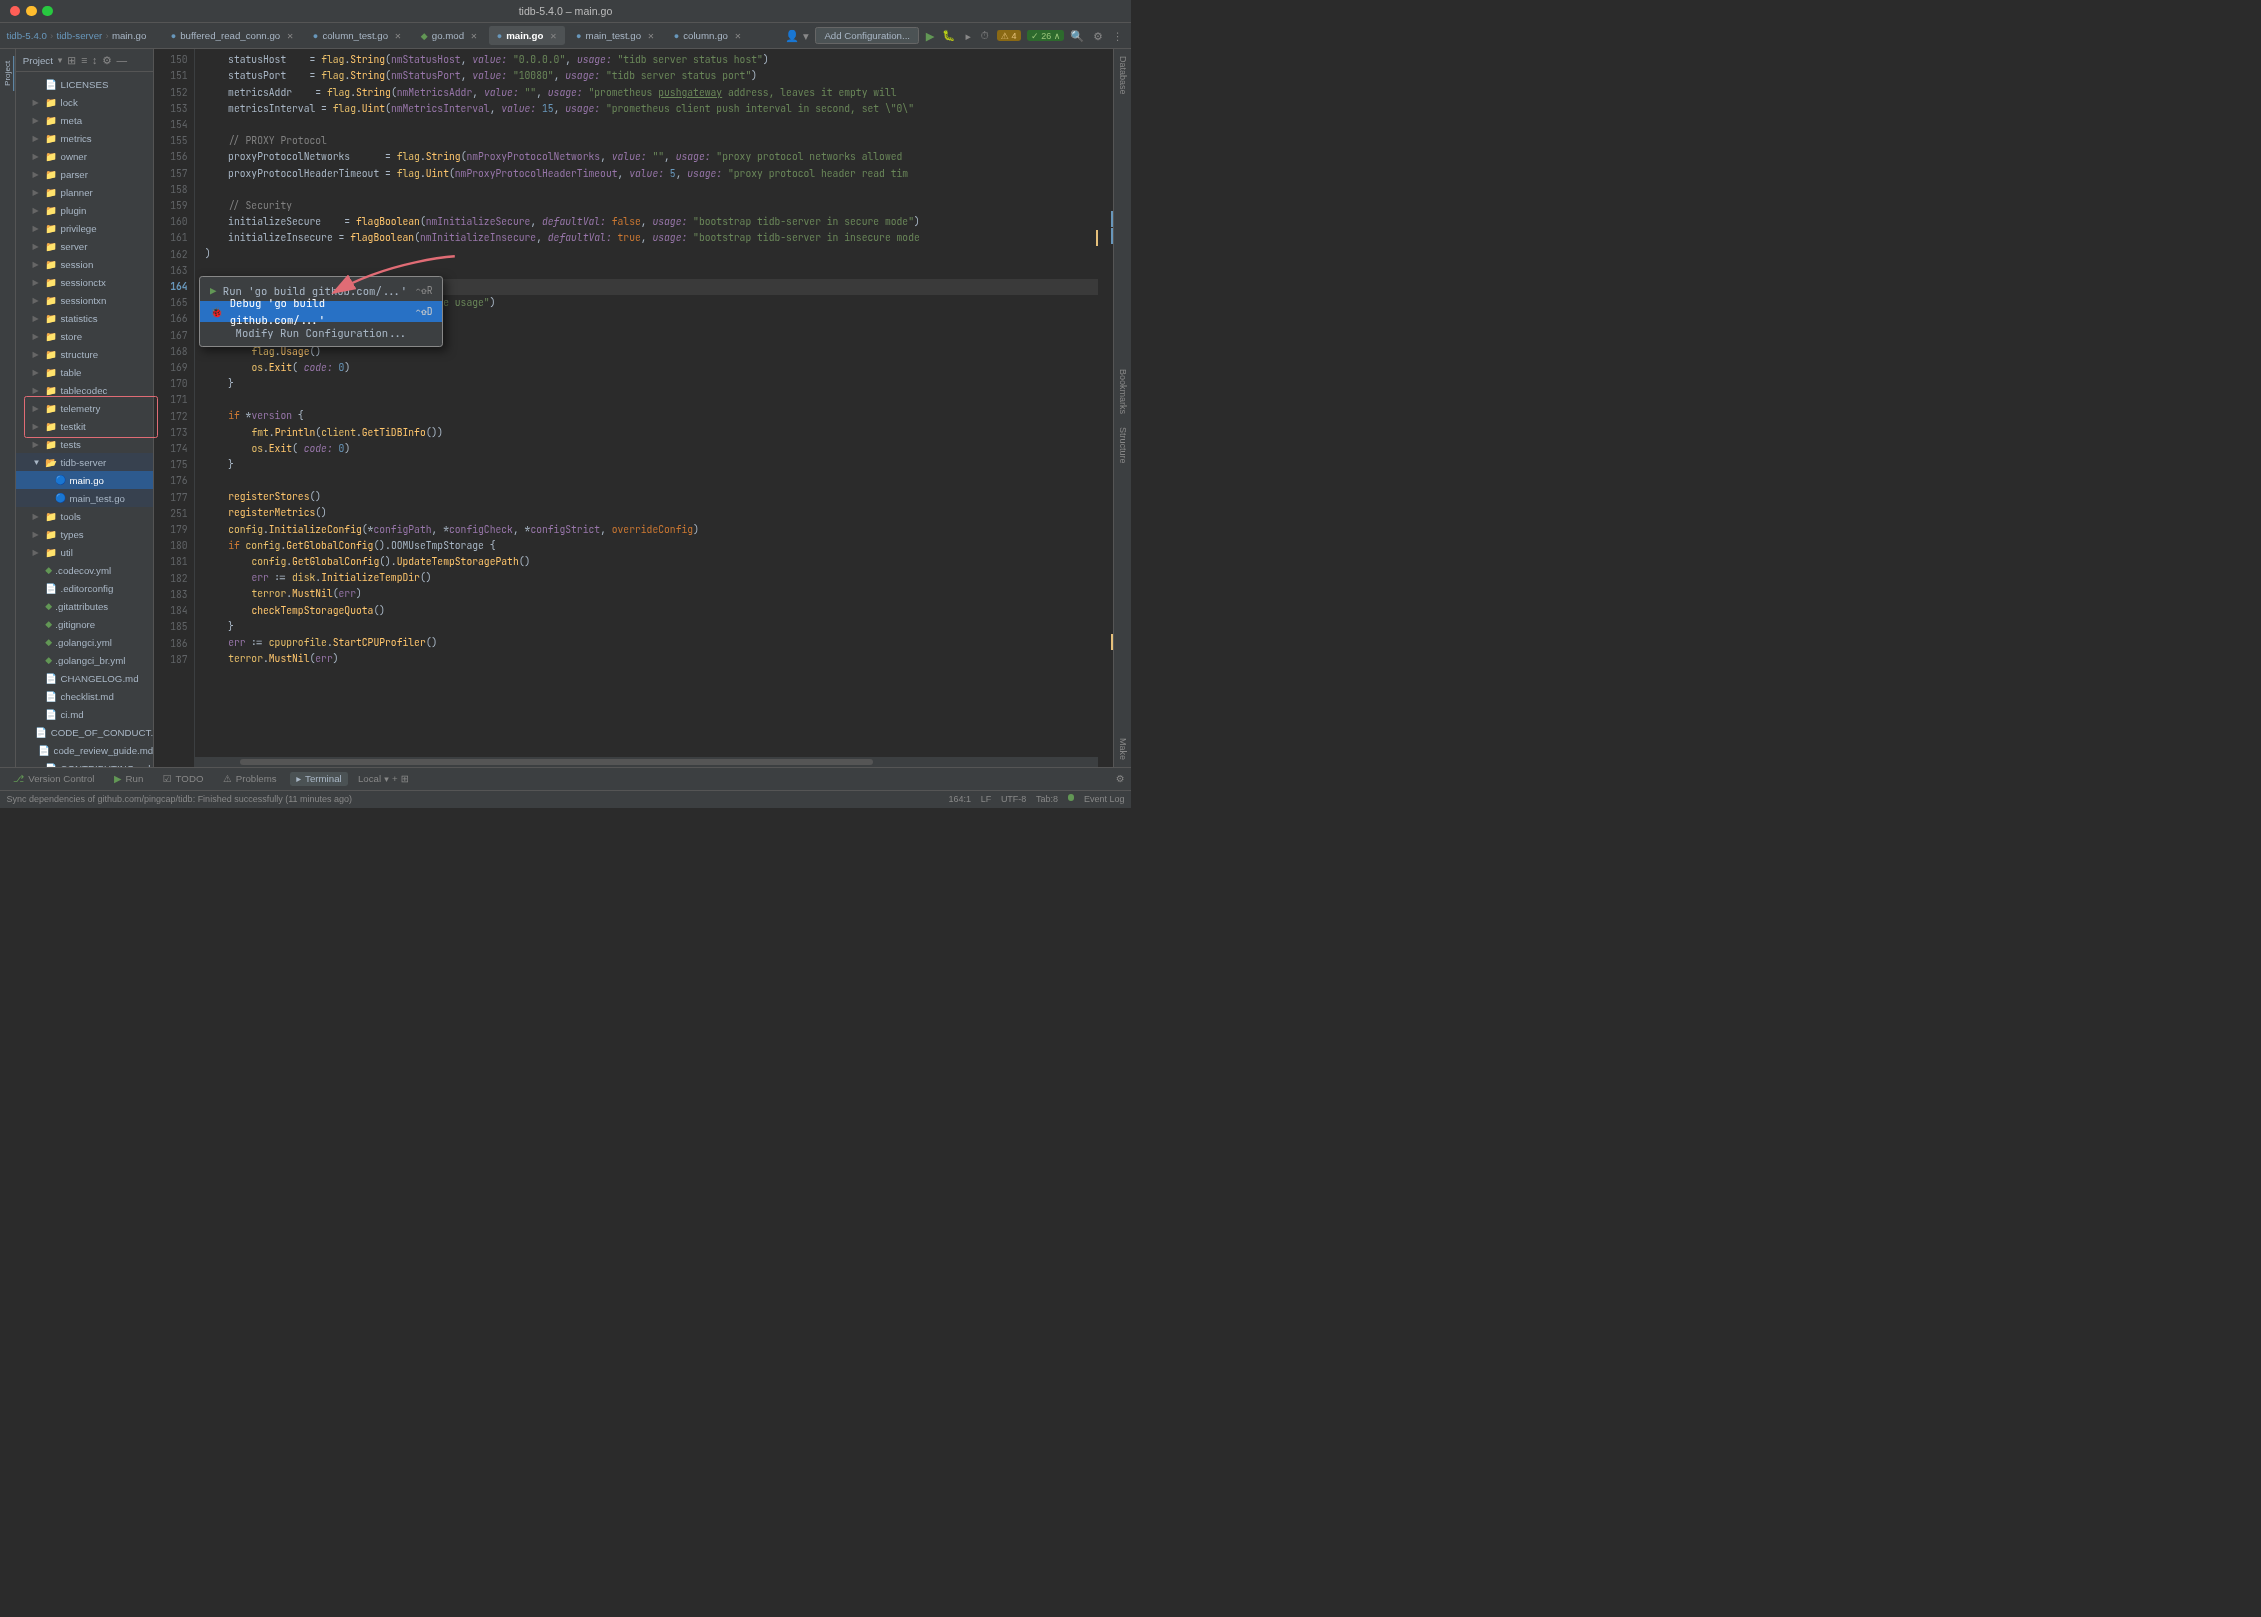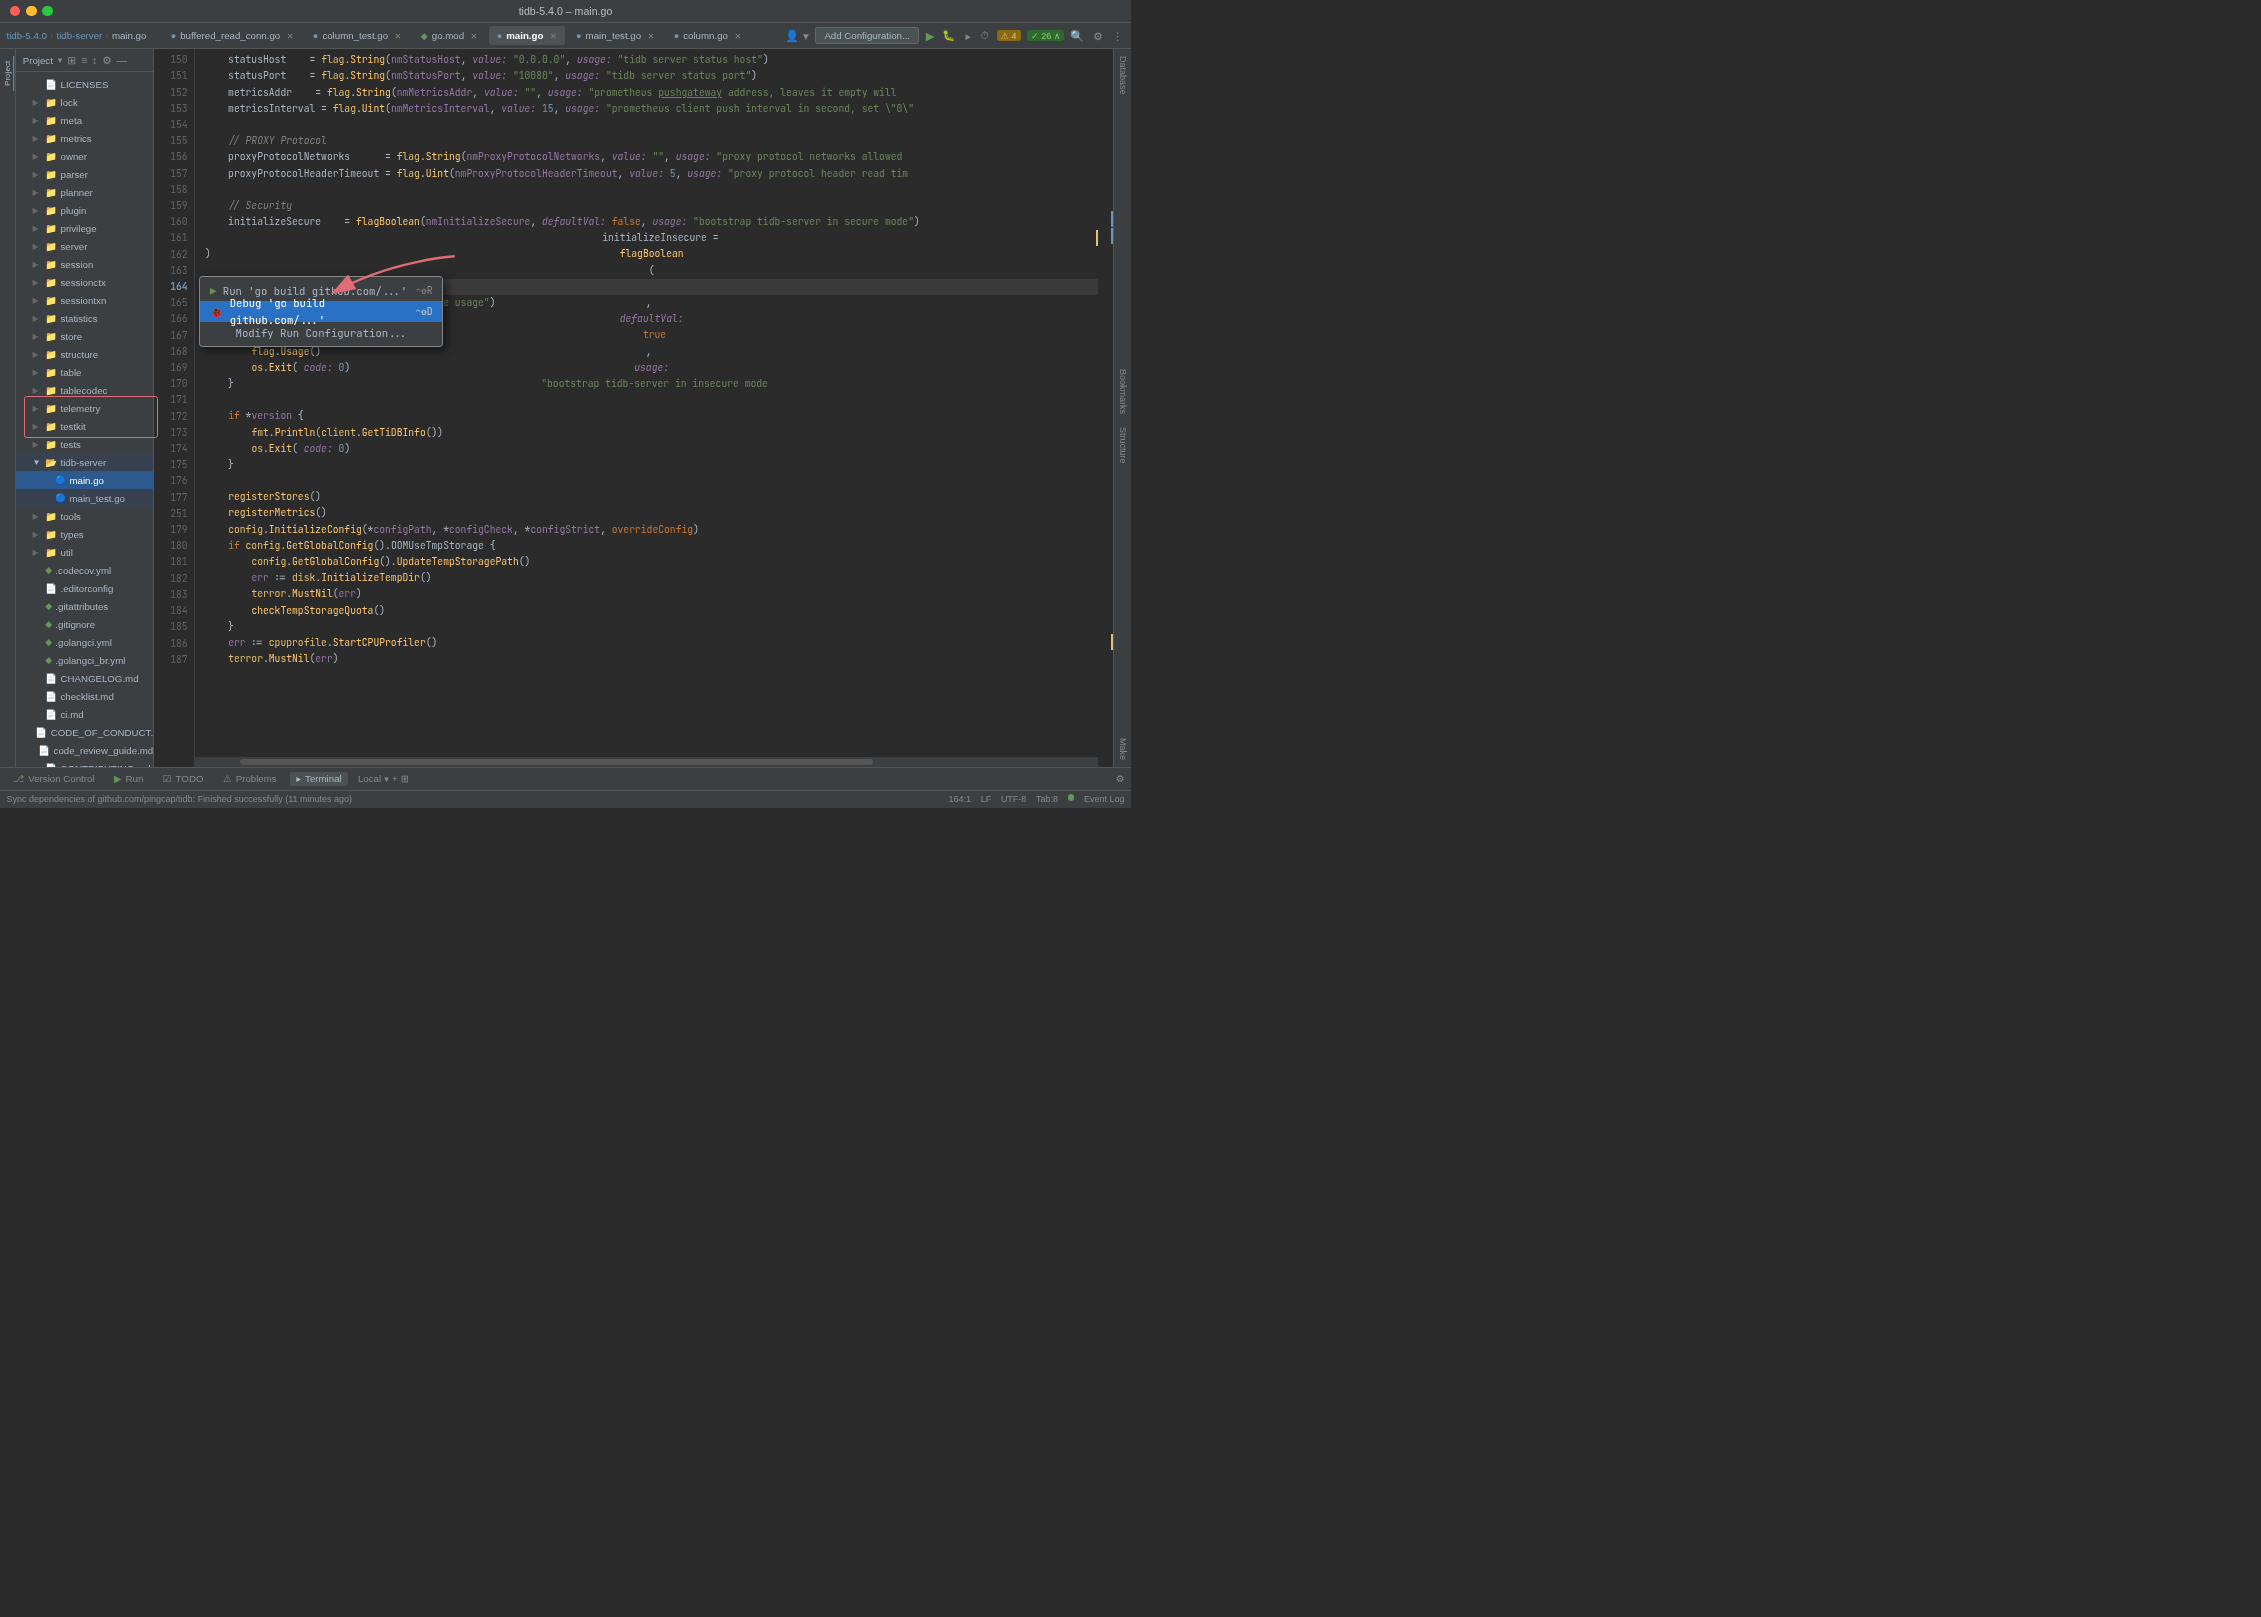--- a/index.html
+++ b/index.html
@@ -193,21 +193,21 @@
       align-items: center;
       position: relative;
     }
     .code-line.highlighted { background: #3a3a3a; }
 
     
     .kw { color: #cc7832; }
     .fn { color: #ffc66d; }
     .str { color: #6a8759; }
     .num { color: #6897bb; }
-    .cmt { color: #808080; font-style: italic; }
+    .cmt { color: #808080; }
     .var { color: #9876aa; }
     .ident { color: #a9b7c6; }
     .pkg { color: #e8bf6a; }
     .param { color: #9876aa; font-style: italic; }
     .underline { text-decoration: underline; }
 
     
     .context-menu {
       position: absolute;
       top: 305px;
@@ -703,21 +703,21 @@
         <div class="code-line">
           <span class="ident">&nbsp;&nbsp;&nbsp;&nbsp;proxyProtocolHeaderTimeout = </span><span class="pkg">flag</span><span class="ident">.</span><span class="fn">Uint</span><span class="ident">(</span><span class="var">nmProxyProtocolHeaderTimeout</span><span class="ident">, </span><span class="param">value:</span><span class="num"> 5</span><span class="ident">, </span><span class="param">usage:</span><span class="str"> "proxy protocol header read tim</span>
         </div>
         <div class="code-line">&nbsp;</div>
         <div class="code-line">
           <span class="ident">&nbsp;&nbsp;&nbsp;&nbsp;</span><span class="cmt">// Security</span>
         </div>
         <div class="code-line">
           <span class="ident">&nbsp;&nbsp;&nbsp;&nbsp;initializeSecure&nbsp;&nbsp;&nbsp;&nbsp;= </span><span class="fn">flagBoolean</span><span class="ident">(</span><span class="var">nmInitializeSecure</span><span class="ident">, </span><span class="param">defaultVal:</span><span class="kw"> false</span><span class="ident">, </span><span class="param">usage:</span><span class="str"> "bootstrap tidb-server in secure mode"</span><span class="ident">)</span>
         </div>
-        <div class="code-line" style="position:relative;flex-direction:column;">
+        <div class="code-line" style="position:relative;">
           <span class="ident">&nbsp;&nbsp;&nbsp;&nbsp;initializeInsecure = </span><span class="fn">flagBoolean</span><span class="ident">(</span><span class="var">nmInitializeInsecure</span><span class="ident">, </span><span class="param">defaultVal:</span><span class="kw"> true</span><span class="ident">, </span><span class="param">usage:</span><span class="str"> "bootstrap tidb-server in insecure mode</span>
           <span style="position:absolute; right:0; top:0; color:#e5c07b; font-size:8.1px; border-left: 2.4px solid #e5c07b; height:16.2px;"></span>
         </div>
         <div class="code-line">
           <span class="ident">)</span>
         </div>
         <div class="code-line">&nbsp;</div>
         <div class="code-line highlighted">
           <span class="ident">&nbsp;&nbsp;&nbsp;&nbsp;</span><span class="kw">if</span><span class="ident"> *</span><span class="var">usage</span><span class="ident"> {</span>
         </div>

